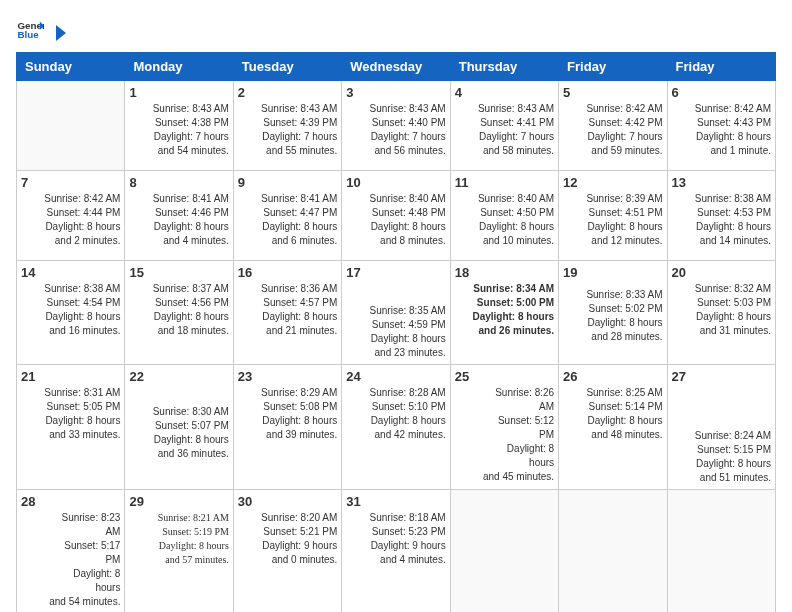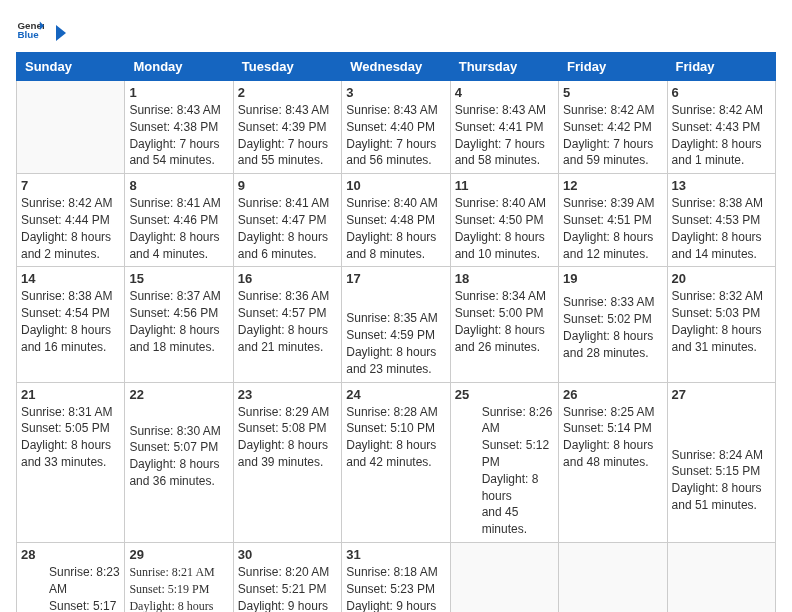--- a/index.html
+++ b/index.html
@@ -64,22 +64,23 @@
     }
     .day-number {
       font-size: 13px;
       font-weight: bold;
       color: #333;
       display: block;
       margin-bottom: 2px;
     }
     .day-info {
       color: #333;
-      font-size: 12px;
+      font-size: 10px;
       line-height: 1.4;
+      text-align: right;
     }
   </style>
 </head>
 <body>
 
 <div class="header-area">
   <div class="logo">
     <svg class="logo-icon" viewBox="0 0 40 40" xmlns="http://www.w3.org/2000/svg">
       <text x="2" y="18" font-size="14" font-weight="bold" fill="#333">General</text>
       <text x="2" y="32" font-size="14" font-weight="bold" fill="#1565c0">Blue</text>
@@ -234,21 +235,21 @@
         </td>
         <td>
           <span class="day-number">17</span>
           <div class="day-info" style="white-space: pre-line; margin-top: 24px;">Sunrise: 8:35 AM
 Sunset: 4:59 PM
 Daylight: 8 hours
 and 23 minutes.</div>
         </td>
         <td>
           <span class="day-number">18</span>
-          <div class="day-info" style="white-space: pre-line;">Sunrise: 8:34 AM
+          <div class="day-info" style="white-space: pre-line; font-weight: bold;">Sunrise: 8:34 AM
 Sunset: 5:00 PM
 Daylight: 8 hours
 and 26 minutes.</div>
         </td>
         <td>
           <span class="day-number">19</span>
           <div class="day-info" style="white-space: pre-line; margin-top: 8px;">Sunrise: 8:33 AM
 Sunset: 5:02 PM
 Daylight: 8 hours
 and 28 minutes.</div>

